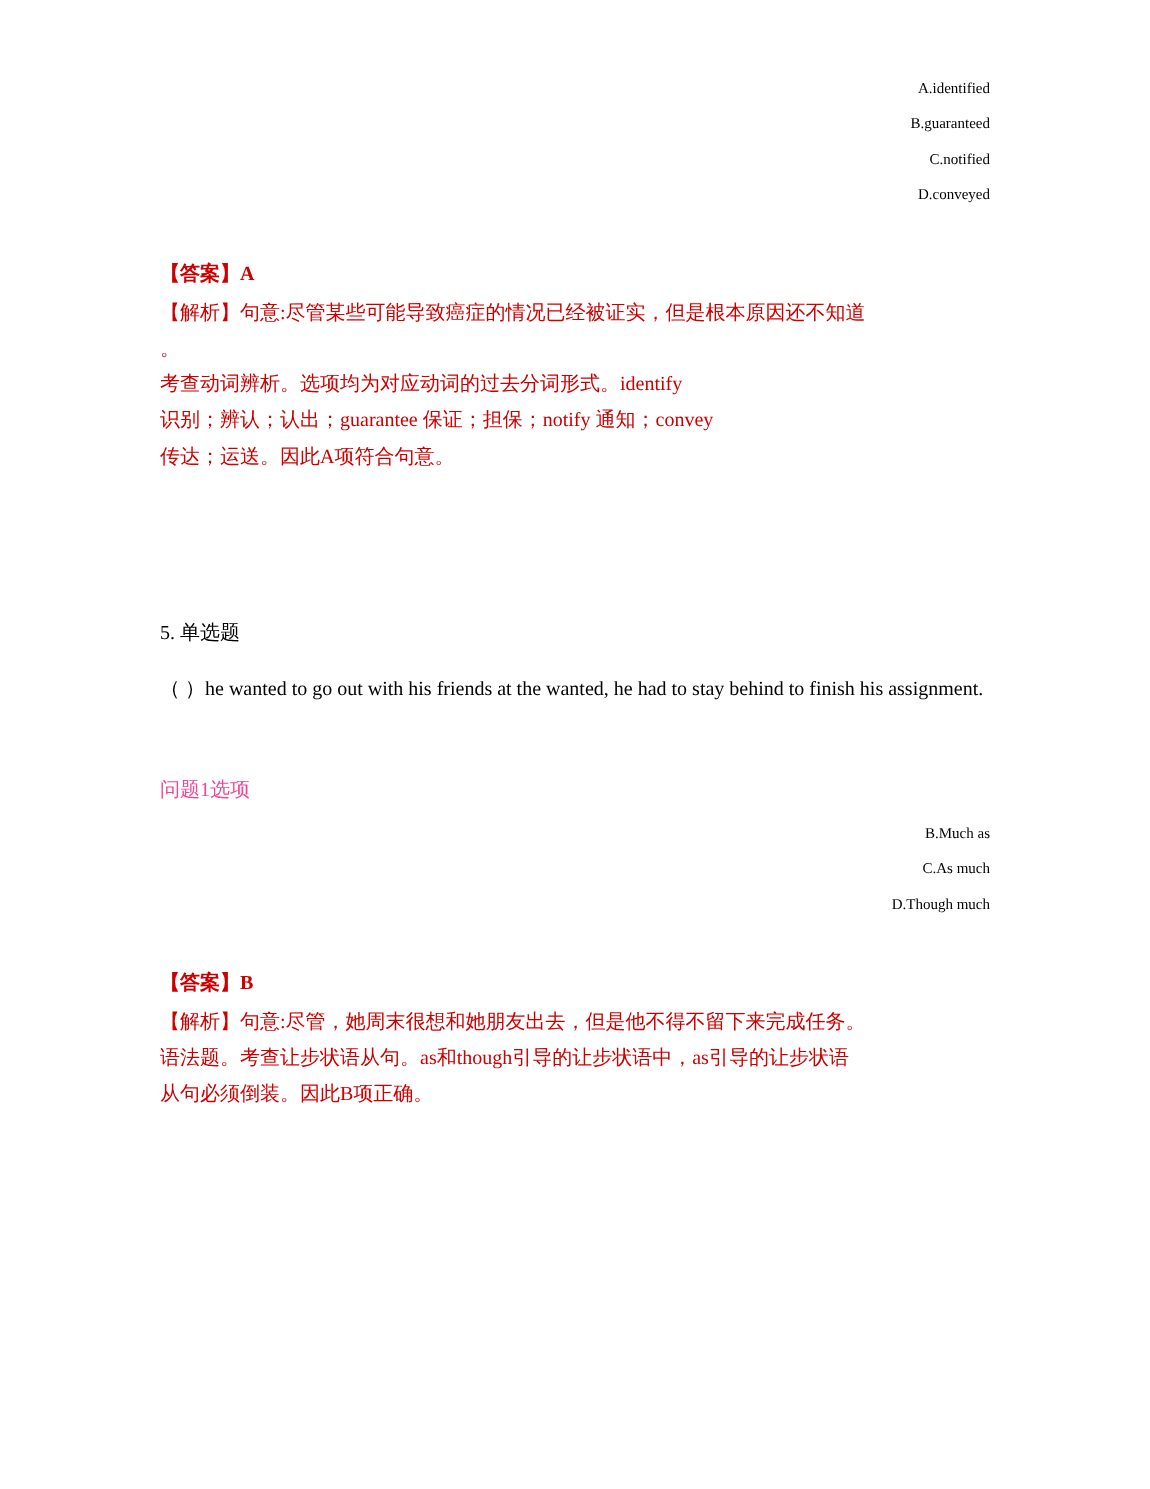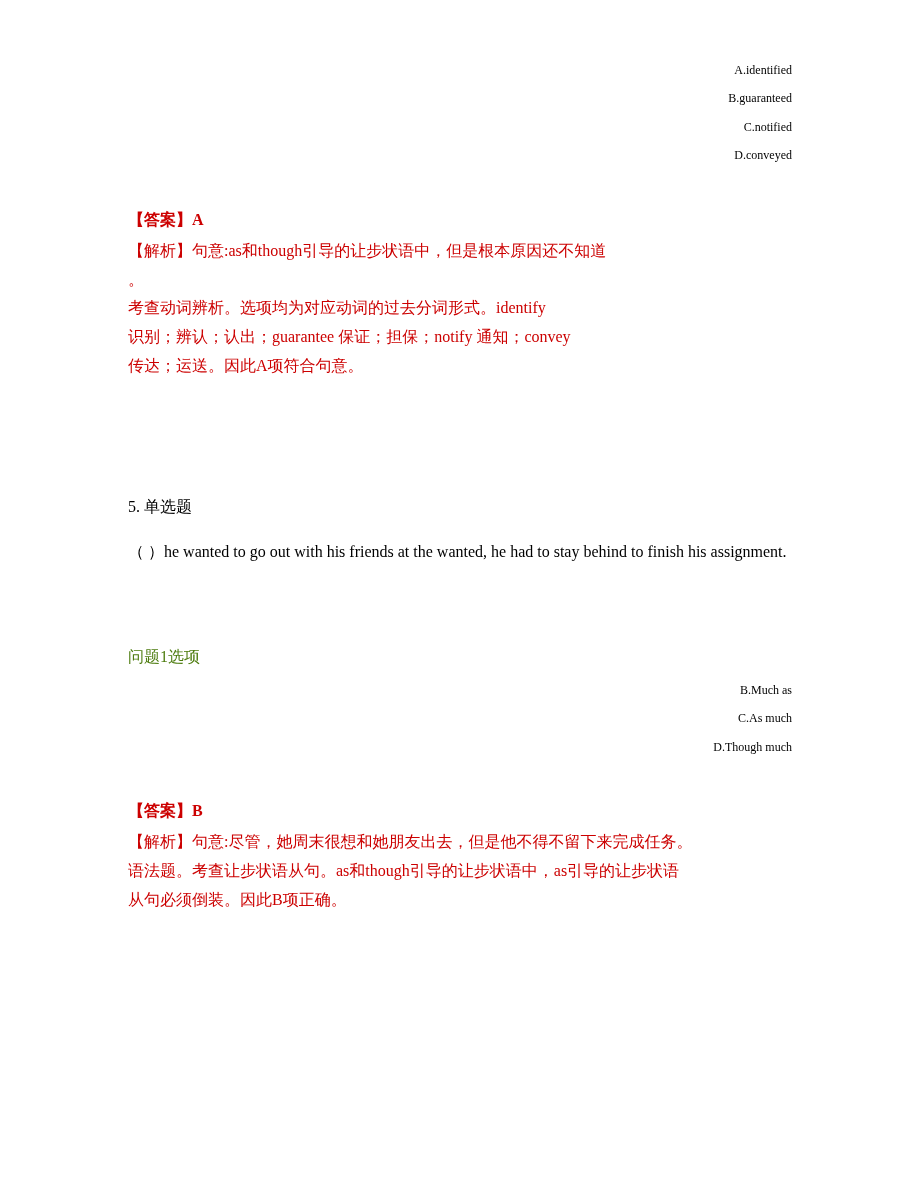--- a/index.html
+++ b/index.html
@@ -61,22 +61,21 @@
 
     .question-text {
       font-size: 16px;
       color: #000000;
       line-height: 1.8;
       margin-bottom: 16px;
     }
 
     .options-label {
       font-size: 16px;
-      color: #4d7c0f;
-      margin-top: 24px;
+      color: #ec4899;
       margin-bottom: 10px;
     }
 
     .divider {
       height: 20px;
     }
   </style>
 </head>
 <body>
 
@@ -92,21 +91,21 @@
   </div>
   <div class="option-item">
     <span>D</span>.<span>conveyed</span>
   </div>
 </div>
 
 <div class="answer-section">
   <div class="divider"></div>
   <div class="answer-line">【答案】A</div>
   <div class="explanation-line">
-    <span>【解析】句意:as和though引导的让步状语中，但是根本原因还不知道</span><br>
+    <span>【解析】句意:尽管某些可能导致癌症的情况已经被证实，但是根本原因还不知道</span><br>
     <span>。</span><br>
     <span>考查动词辨析。选项均为对应动词的过去分词形式。identify</span><br>
     <span>识别；辨认；认出；guarantee 保证；担保；notify 通知；convey</span><br>
     <span>传达；运送。因此A项符合句意。</span>
   </div>
 </div>
 
 <div style="height: 56px;"></div>
 
 <div class="question-section">

